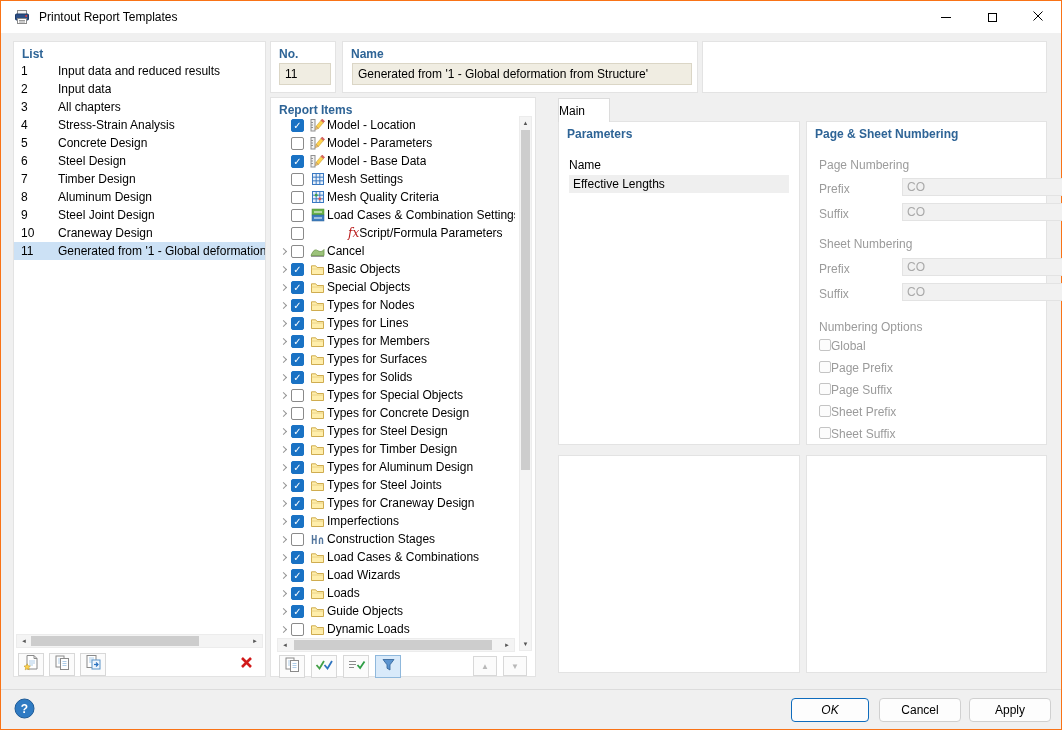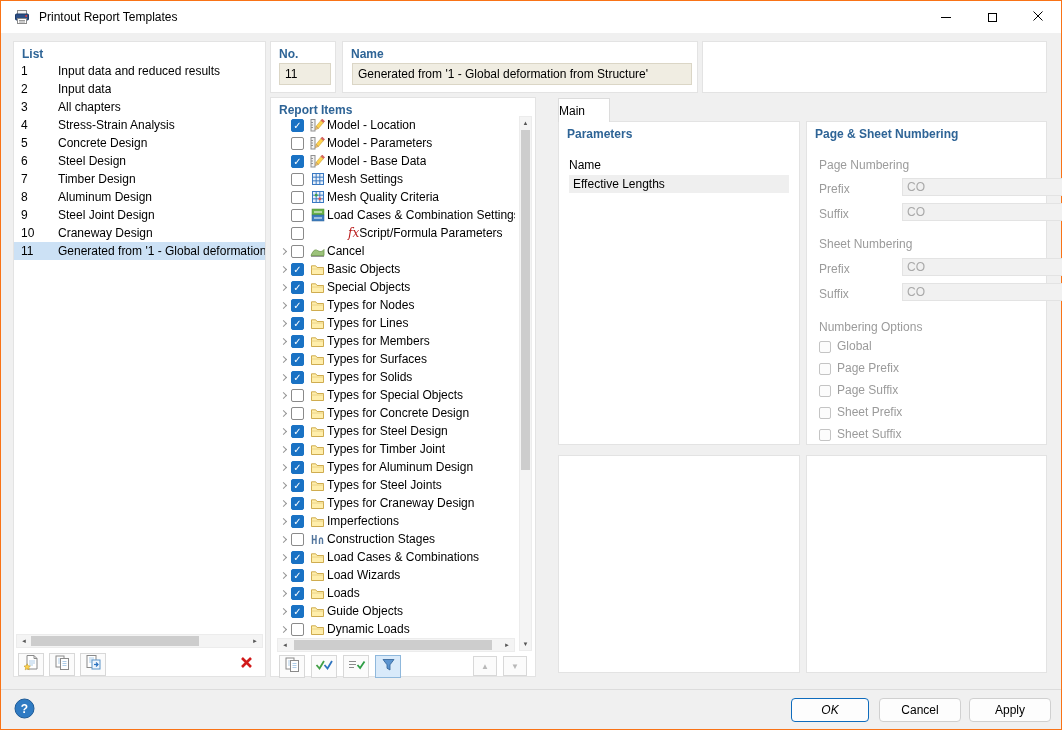--- a/index.html
+++ b/index.html
@@ -72,21 +72,21 @@
   .params-panel { left:557px; top:120px; width:242px; height:324px; }
   .numbering-panel { left:805px; top:120px; width:241px; height:324px; }
   .bottomleft-panel { left:557px; top:454px; width:242px; height:218px; }
   .bottomright-panel { left:805px; top:454px; width:241px; height:218px; }
 
   .params-name-label { position:absolute; left:10px; top:36px; }
   .param-row { position:absolute; left:10px; right:10px; top:53px; height:18px; background:#efefef; line-height:18px; padding-left:4px; white-space:nowrap; overflow:hidden; }
 
   .num-label { position:absolute; left:12px; color:#9b9b9b; white-space:nowrap; }
   .num-field { position:absolute; left:95px; width:164px; height:18px; background:#f1f1f1; border:1px solid #e3e3e3; color:#a9a9a9; line-height:16px; padding:0 4px; }
-  .num-opt { position:absolute; left:12px; display:flex; align-items:flex-end; gap:6px; color:#9b9b9b; height:14px; }
+  .num-opt { position:absolute; left:12px; display:flex; align-items:flex-start; color:#9b9b9b; height:14px; }
   .cb-dis { width:12px; height:12px; border:1px solid #c4c4c4; border-radius:2px; background:#fcfcfc; flex:0 0 12px; }
 
   
   .footer { position:absolute; left:0; right:0; top:688px; bottom:0; background:#f0f0f0; border-top:1px solid #dcdcdc; }
   .btn { position:absolute; top:8px; height:24px; background:#fdfdfd; border:1px solid #d0d0d0; border-radius:4px; font-size:12px; font-family:"Liberation Sans", sans-serif; cursor:pointer; }
   .btn.ok { left:790px; width:78px; border-color:#0f6cbd;font-style:italic; }
   .btn.cancel { left:878px; width:82px; }
   .btn.apply { left:968px; width:82px; }
   .help-btn { position:absolute; left:12px; top:8px; width:22px; height:22px; border:none; background:transparent; padding:0; cursor:pointer; }
 </style>
@@ -462,21 +462,21 @@
           <span class="chev-box">
             <span class="chev"></span>
           </span>
           <span class="cb on">✓</span>
           <span class="tree-icon">
             <svg width="15" height="13" viewBox="0 0 15 13">
               <path d="M1.5 2.8h4.2l1.4 1.7h6.4v7h-12z" fill="#ffeeab" stroke="#c9a43f" stroke-width="0.9"></path>
               <path d="M1.5 6h12" stroke="#e6cc7d" stroke-width="0.8"></path>
             </svg>
           </span>
-          <span class="tree-label">Types for Timber Joint</span>
+          <span class="tree-label">Types for Timber Design</span>
         </div>
         <div class="tree-row">
           <span class="chev-box">
             <span class="chev"></span>
           </span>
           <span class="cb on">✓</span>
           <span class="tree-icon">
             <svg width="15" height="13" viewBox="0 0 15 13">
               <path d="M1.5 2.8h4.2l1.4 1.7h6.4v7h-12z" fill="#ffeeab" stroke="#c9a43f" stroke-width="0.9"></path>
               <path d="M1.5 6h12" stroke="#e6cc7d" stroke-width="0.8"></path>

